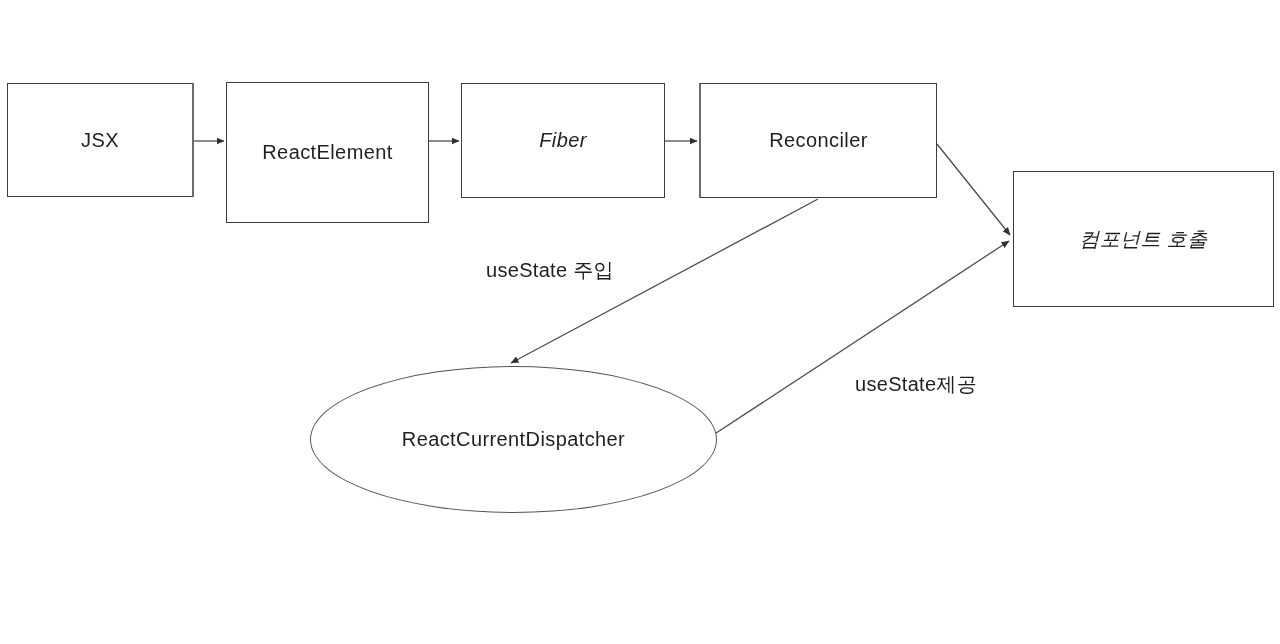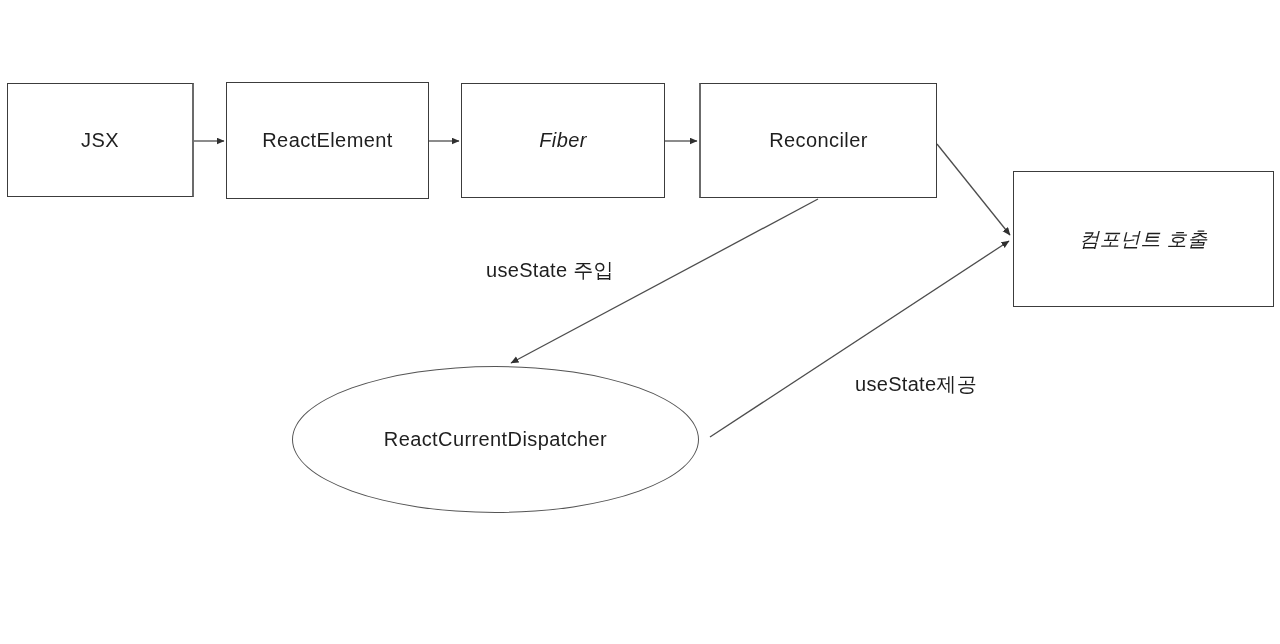--- a/index.html
+++ b/index.html
@@ -23,26 +23,26 @@
     background: #ffffff;
     display: flex;
     align-items: center;
     justify-content: center;
     font-size: 20px;
     letter-spacing: 0.4px;
     color: #1f1f1f;
     text-align: center;
   }
   #node-jsx            { left: 7px;    top: 83px;  width: 187px; height: 114px; border-right-width: 2.5px; border-right-color: #6b6b6b; }
-  #node-reactelement   { left: 226px;  top: 82px;  width: 203px; height: 117px; }
+  #node-reactelement   { left: 226px;  top: 82px;  width: 203px; height: 141px; }
   #node-fiber          { left: 461px;  top: 83px;  width: 204px; height: 115px; font-style: italic; }
   #node-reconciler     { left: 699px;  top: 83px;  width: 238px; height: 115px; border-left-width: 2.5px; border-left-color: #6b6b6b; }
   #node-component-call { left: 1013px; top: 171px; width: 261px; height: 136px; font-style: italic; }
   #node-dispatcher {
-    left: 292px; top: 366px; width: 407px; height: 147px;
+    left: 310px; top: 366px; width: 407px; height: 147px;
     border-radius: 50%;
     border-width: 1.2px;
     border-color: #555555;
   }
   .edge-label {
     position: absolute;
     font-size: 20px;
     letter-spacing: 0.3px;
     color: #1f1f1f;
     white-space: nowrap;

